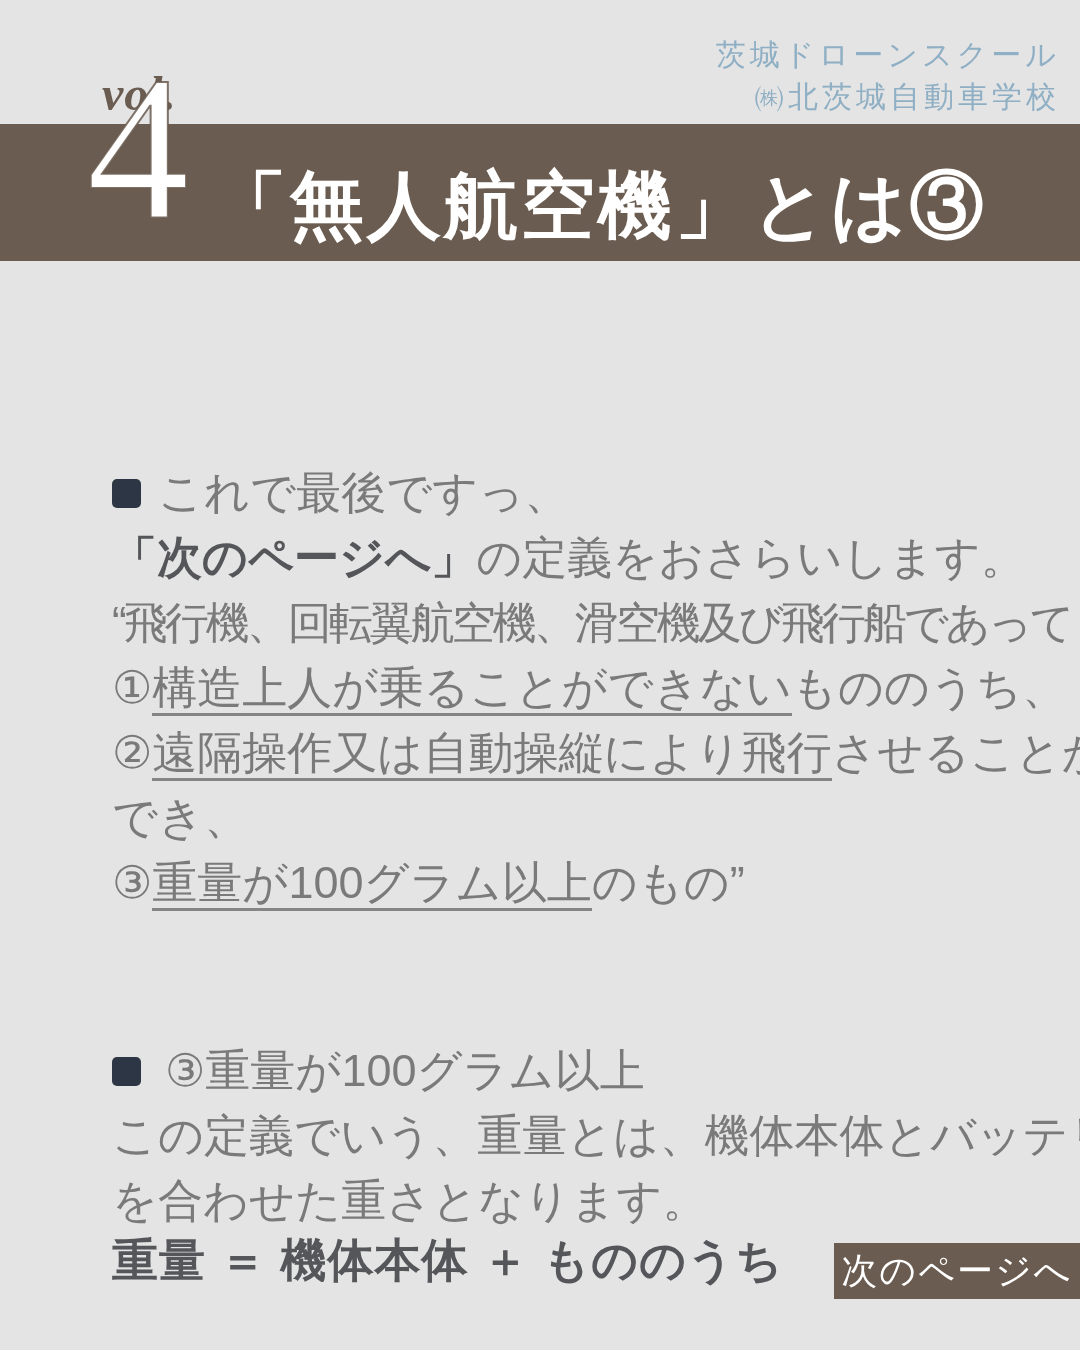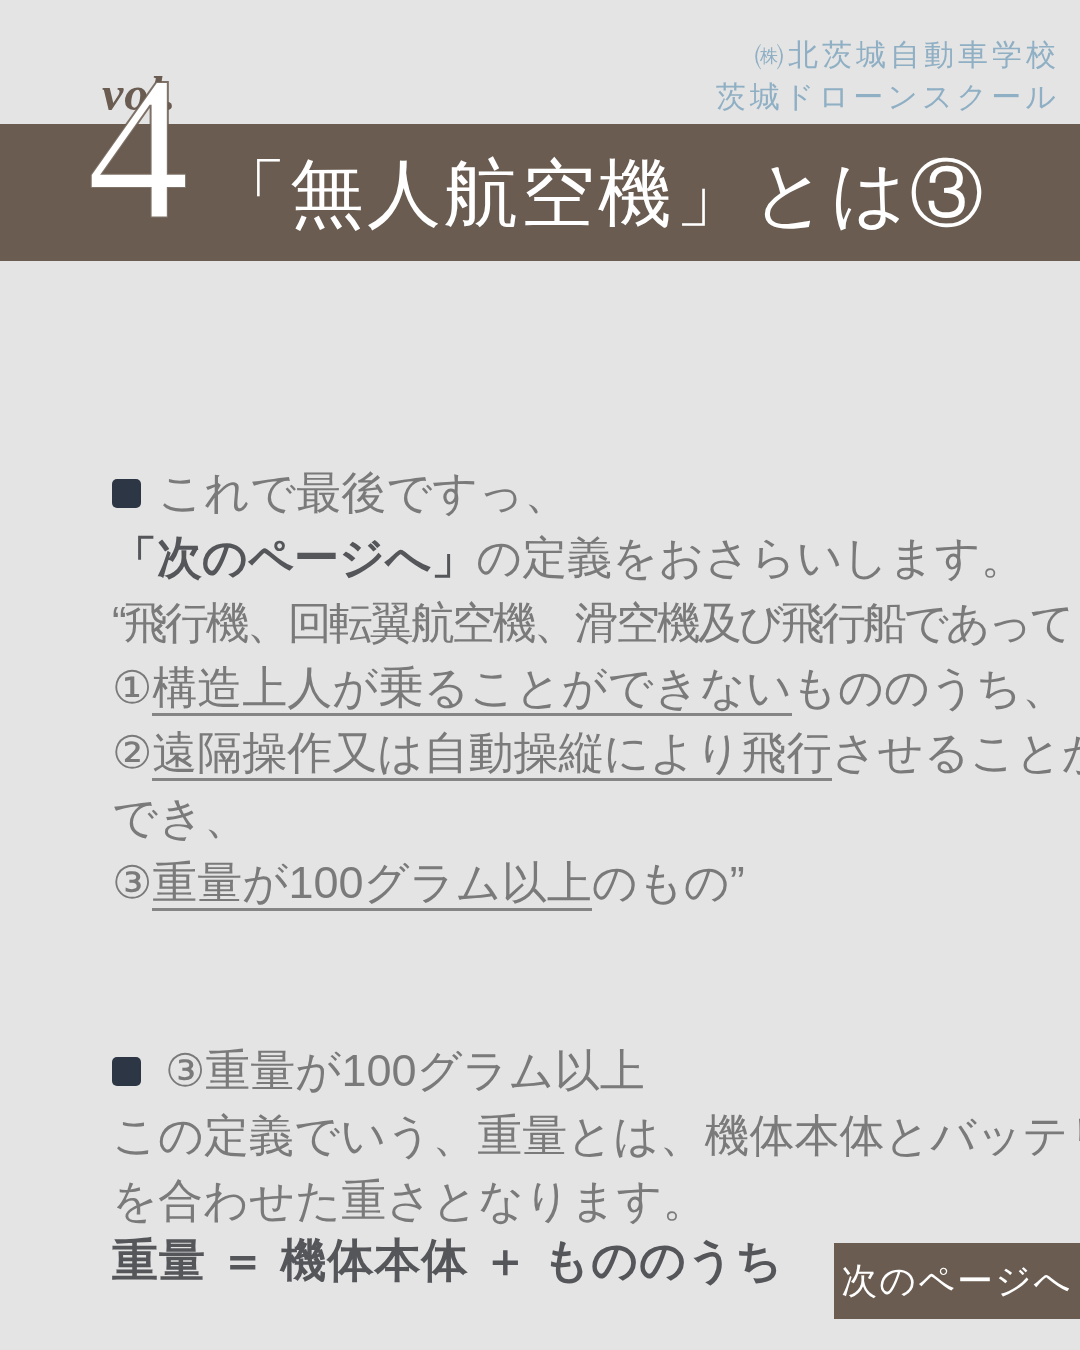--- a/index.html
+++ b/index.html
@@ -19,24 +19,24 @@
     position:relative;width:1080px;height:1350px;margin:0 auto;
     background:var(--background-gray);overflow:hidden;
     font-family:"Liberation Sans","DejaVu Sans",sans-serif;
   }
   
   .banner{
     position:absolute;left:0;top:124px;width:1080px;height:137px;
     background:var(--banner-brown);
   }
   .banner-title{
-    position:absolute;left:213px;top:0;height:137px;line-height:140px;
+    position:absolute;left:213px;top:12px;height:137px;line-height:140px;
     color:var(--title-text);
     font-family:"Liberation Serif","DejaVu Serif",serif;
-    font-size:74px;letter-spacing:3px;white-space:nowrap;
+    font-size:74px;letter-spacing:3px;white-space:nowrap;font-weight:bold;
   }
   .vol-label{
     position:absolute;left:102px;top:38px;
     color:var(--banner-brown);
     font-family:"Liberation Serif","DejaVu Serif",serif;
     font-style:italic;font-weight:600;font-size:48px;letter-spacing:1px;margin-top:28px;
   }
   .vol-number{
     position:absolute;left:80px;top:46px;width:116px;text-align:center;
     color:#ffffff;font-family:"Liberation Serif","DejaVu Serif",serif;
@@ -66,36 +66,36 @@
   .bold-dark{font-weight:bold;color:var(--bold-text);}
   .u{border-bottom:3px solid var(--underline-gray);padding-bottom:0;}
   .quote-line{margin-left:-8px;font-size:44px;letter-spacing:-3px;}
   .indent1{margin-left:16px;}
   .indent2{margin-left:55px;}
   .equation{
     font-weight:bold;color:var(--bold-text);font-size:46px;letter-spacing:1px;
   }
   
   .next-button{
-    position:absolute;right:0;top:1243px;width:246px;height:76px;
+    position:absolute;right:0;top:1243px;width:246px;height:56px;
     background:var(--banner-brown);color:var(--button-text);
     font-family:"Liberation Serif","DejaVu Serif",serif;
     font-size:36px;letter-spacing:2px;
     display:flex;align-items:center;justify-content:center;
     cursor:pointer;border:none;
   }
 </style>
 </head>
 <body>
 
 <div class="canvas">
 
   <div class="company">
+    <div>茨城ドローンスクール</div>
     <div>㈱北茨城自動車学校</div>
-    <div>茨城ドローンスクール</div>
   </div>
 
   <div class="banner">
     <div class="banner-title">「無人航空機」とは③</div>
   </div>
 
   <div class="vol-label">vol.</div>
   <div class="vol-number">4</div>
 
 

